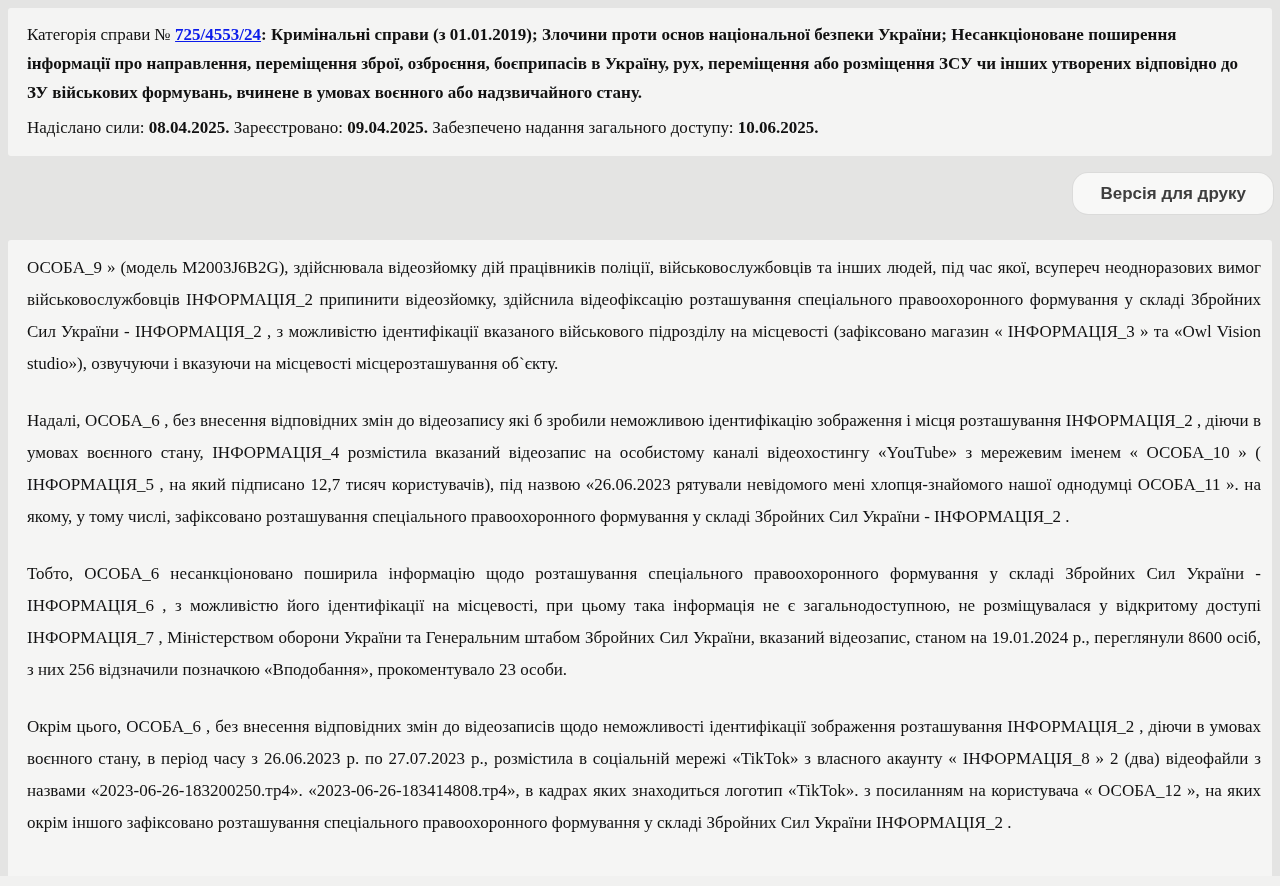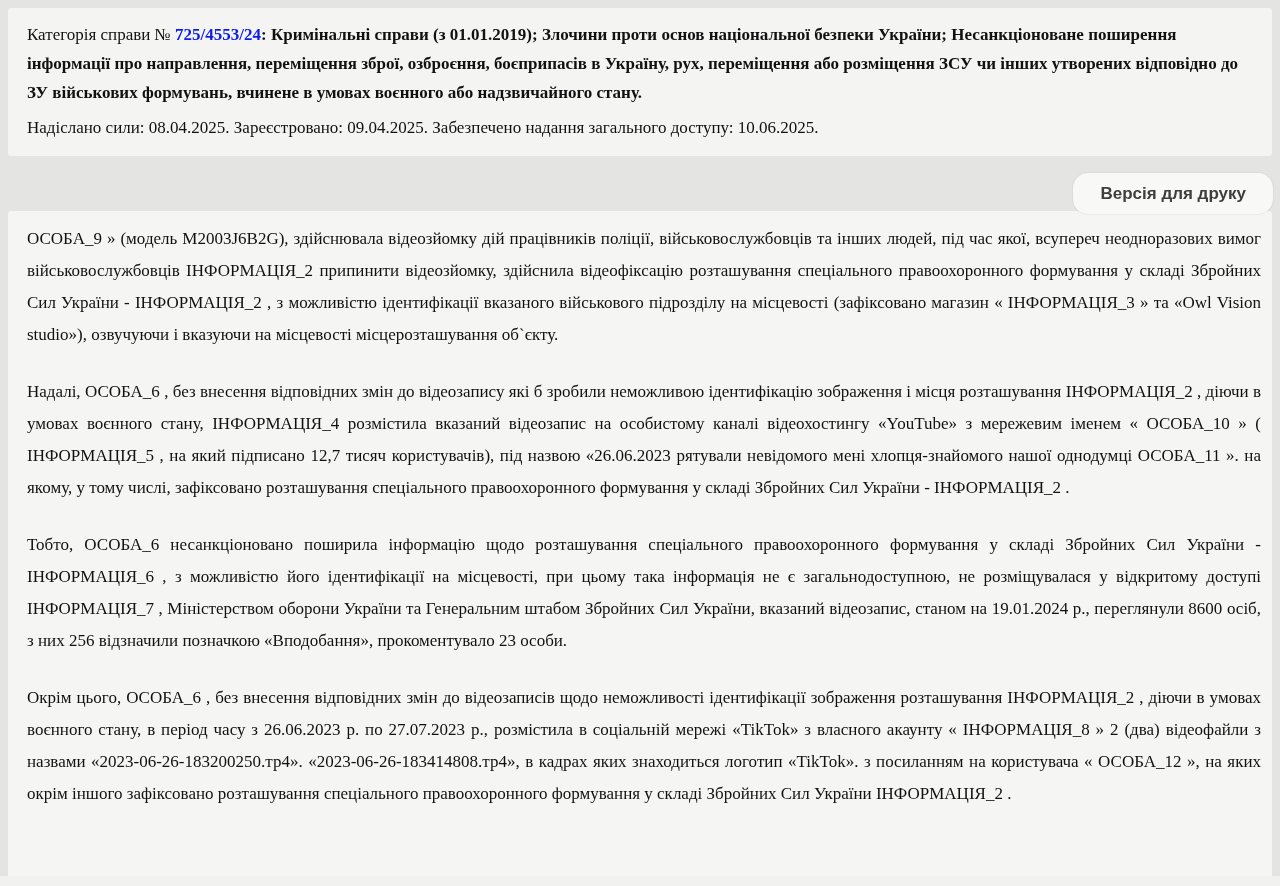--- a/index.html
+++ b/index.html
@@ -24,25 +24,25 @@
     margin:8px 8px 0;
     background:var(--panel-bg);
     border-radius:3px;
     padding:12px 20px 14px 19px;
   }
   .category{
     font-size:17px;line-height:29px;margin:0 0 7px;font-weight:bold;
   }
   .category .label-normal{font-weight:normal;}
   .category a{
-    color:var(--link);font-weight:bold;cursor:pointer;
+    color:var(--link);font-weight:bold;text-decoration:underline;cursor:pointer;
   }
   .meta-line{font-size:17px;line-height:28px;margin:0;font-weight:normal;}
-  .meta-line .bold{font-weight:normal;margin-top:36px;}
-  .toolbar-row{height:55px;position:relative;}
+  .meta-line .bold{font-weight:bold;margin-top:36px;}
+  .toolbar-row{height:84px;position:relative;}
   .print-btn{
     position:absolute;top:17px;right:7px;
     height:41px;padding:0 27px;
     background:var(--button-bg);
     border:none;border-radius:15px;
     font-family:"Liberation Sans","DejaVu Sans",sans-serif;
     font-size:17px;font-weight:700;color:var(--button-text);
     box-shadow:0 0 0 1px rgba(0,0,0,0.04);
     cursor:pointer;
   }

